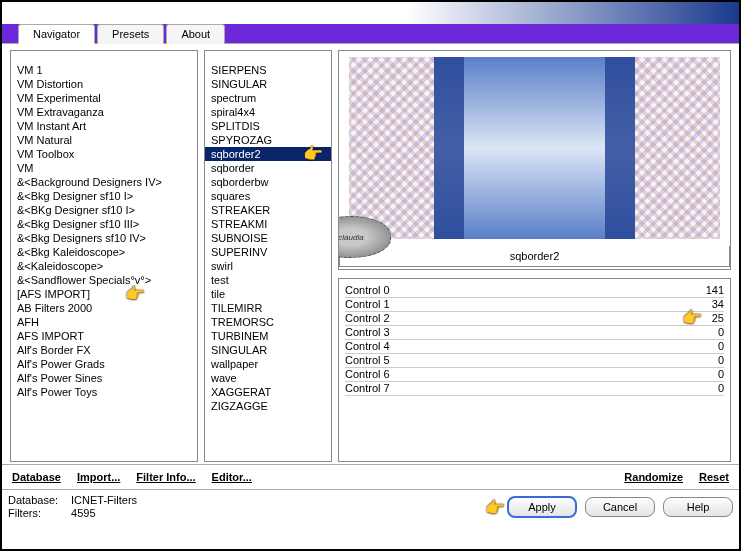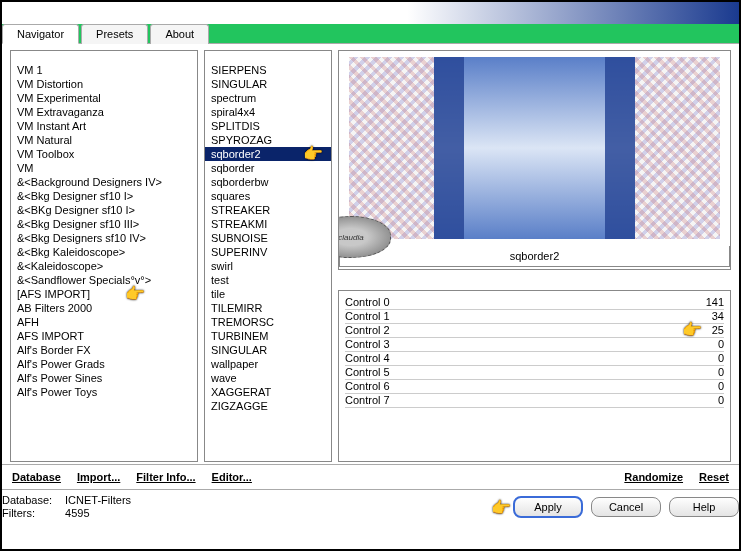--- a/index.html
+++ b/index.html
@@ -17,23 +17,23 @@
     height: 22px;
     background: linear-gradient(to right, #fff 0%, #fff 55%, #1a3a8f 100%);
     padding: 2px 10px 0 0;
     font-style: italic;
     font-weight: bold;
     font-size: 10px;
     color: #fff;
   }
   .tabs {
     display: flex;
-    padding-left: 0;
+    padding-left: 16px;
     border-bottom: 1px solid #aaa;
-    background: #22c55e;
+    background: #6d28d9;
   }
   .tab {
     padding: 3px 14px;
     border: 1px solid #aaa;
     border-bottom: none;
     margin-right: 2px;
     margin-bottom: -1px;
     border-radius: 3px 3px 0 0;
     background: #f5f5f5;
     cursor: pointer;
@@ -71,21 +71,21 @@
     font-size: 16px;
     pointer-events: none;
     transform: scaleX(-1);
     text-shadow: 0 0 2px #000;
     z-index: 5;
   }
   .right {
     flex: 1;
     display: flex;
     flex-direction: column;
-    gap: 20px;
+    gap: 8px;
   }
   .preview {
     height: 220px;
     border: 1px solid #888;
     background: #fff;
     position: relative;
     overflow: hidden;
   }
   .preview-inner {
     position: absolute;
@@ -149,21 +149,21 @@
     align-items: flex-start;
   }
   .bottom-links .link {
     text-decoration: underline;
     cursor: pointer;
     font-weight: bold;
   }
   .bottom-links .spacer { flex: 1; }
   .statusrow {
     display: flex;
-    padding: 4px 0;
+    padding: 4px 6px;
     gap: 34px;
     align-items: center;
     border-top: 1px solid #aaa;
   }
   .status-left { display: flex; flex-direction: column; gap: 1px; }
   .status-left div span:first-child { display: inline-block; width: 60px; }
   .btns { margin-left: auto; display: flex; gap: 8px; align-items: center; position: relative; }
   .btn {
     border: 1px solid #888;
     background: linear-gradient(#fefefe, #e4e4e4);

